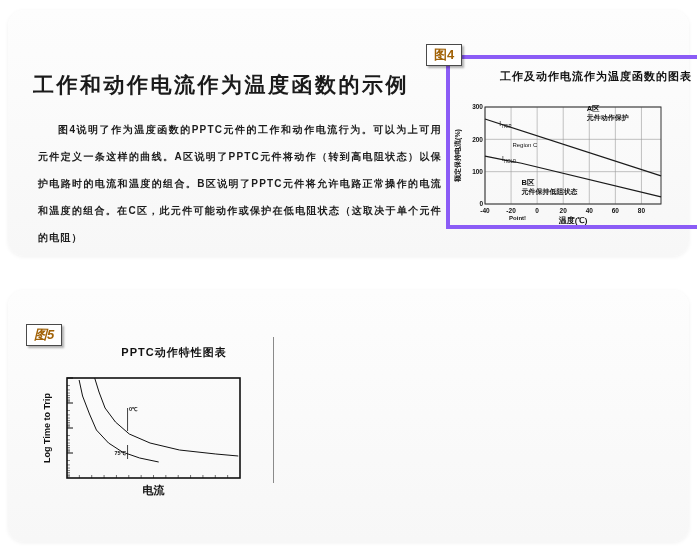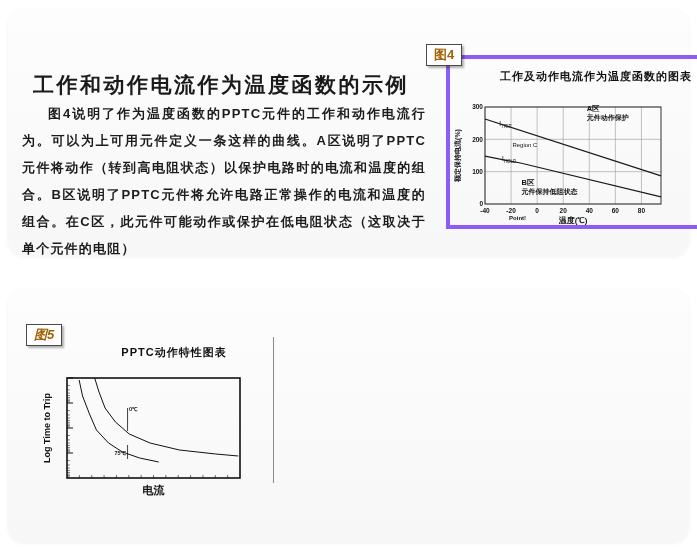--- a/index.html
+++ b/index.html
@@ -5,21 +5,21 @@
   html,body{margin:0;padding:0;background:#ffffff;}
   body{width:697px;height:550px;position:relative;font-family:"Liberation Sans",sans-serif;color:#141414;}
   .page{position:absolute;inset:0;width:697px;height:550px;background:#fff;overflow:hidden;}
   .card{position:absolute;left:8px;width:681px;border-radius:16px;
         background:linear-gradient(180deg,#fdfdfd 0%,#f7f7f7 100%);
         box-shadow:0 1px 4px rgba(0,0,0,0.06);}
   .card-top{top:10px;height:246px;}
   .card-bottom{top:290px;height:252px;}
   .h-top{position:absolute;left:14px;top:50px;width:404px;margin:11px;
          font-size:21px;font-weight:bold;letter-spacing:2.5px;color:#1a1a1a;}
-  .body{position:absolute;margin:0;font-size:13px;line-height:27px;letter-spacing:1.2px;
+  .body{position:absolute;margin:16px;font-size:10px;line-height:27px;letter-spacing:1.2px;
         font-weight:600;text-align:justify;text-indent:2em;color:#1c1c1c;}
   .b-top{left:14px;top:90px;width:404px;}
   .fig-tag{position:absolute;background:#fff;border:1px solid #4a4a4a;
            box-shadow:2px 2px 2px rgba(0,0,0,0.3);width:34px;height:20px;
            font-size:13px;font-weight:bold;text-align:center;line-height:20px;color:#a16207;}
   .tag4{left:426px;top:44px;}
   .tag5{left:26px;top:324px;font-style:italic;}
   .fig4-frame{position:absolute;left:446px;top:55px;width:251px;height:166px;
               border:4px solid #8b5cf6;box-sizing:content-box;background:transparent;padding-left:41px;}
   .fig4-title{position:absolute;left:0;right:0;top:10px;text-align:center;

